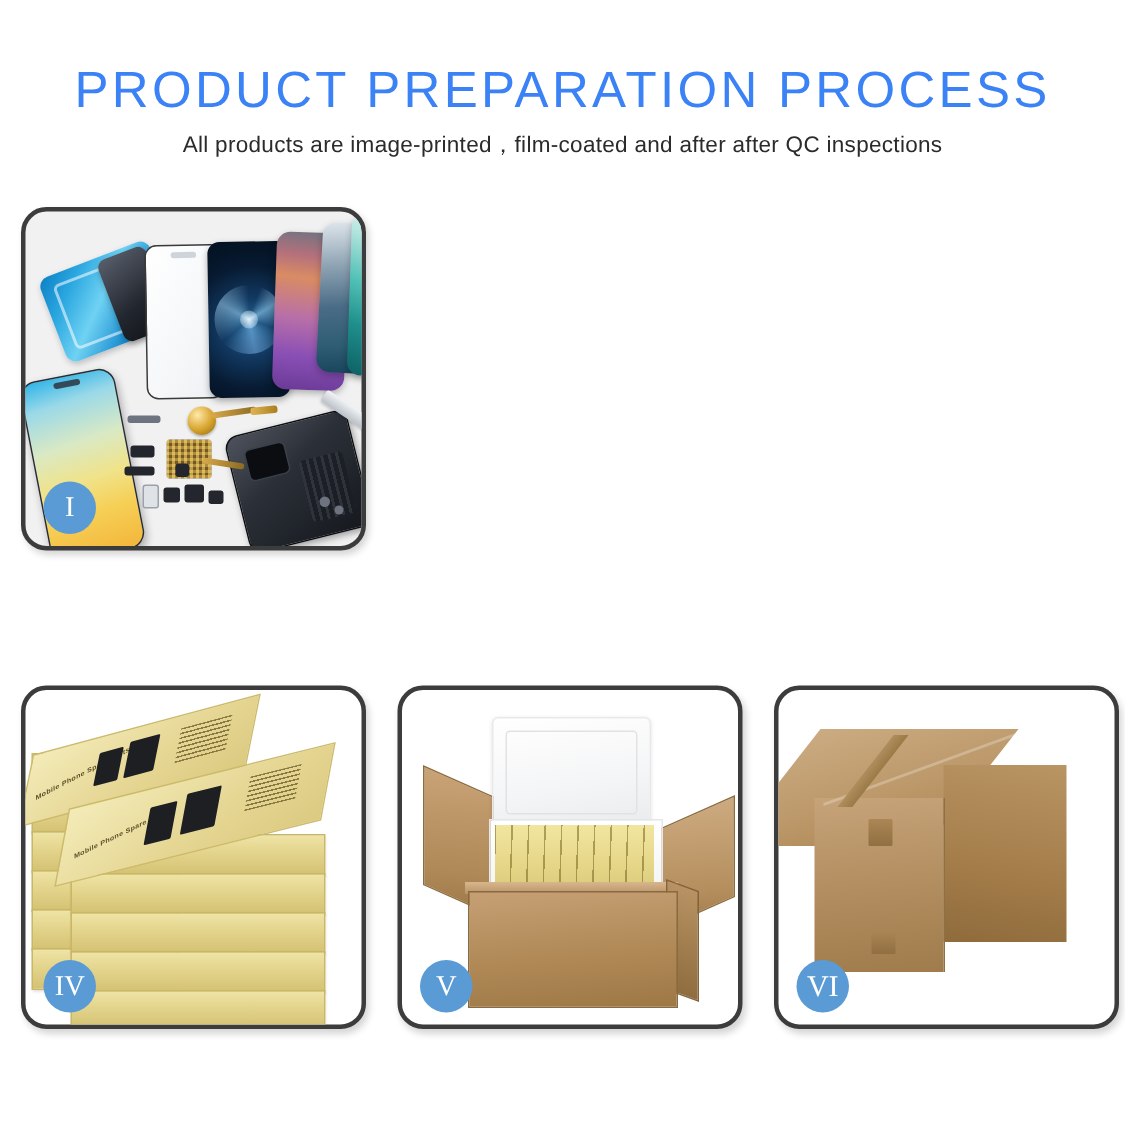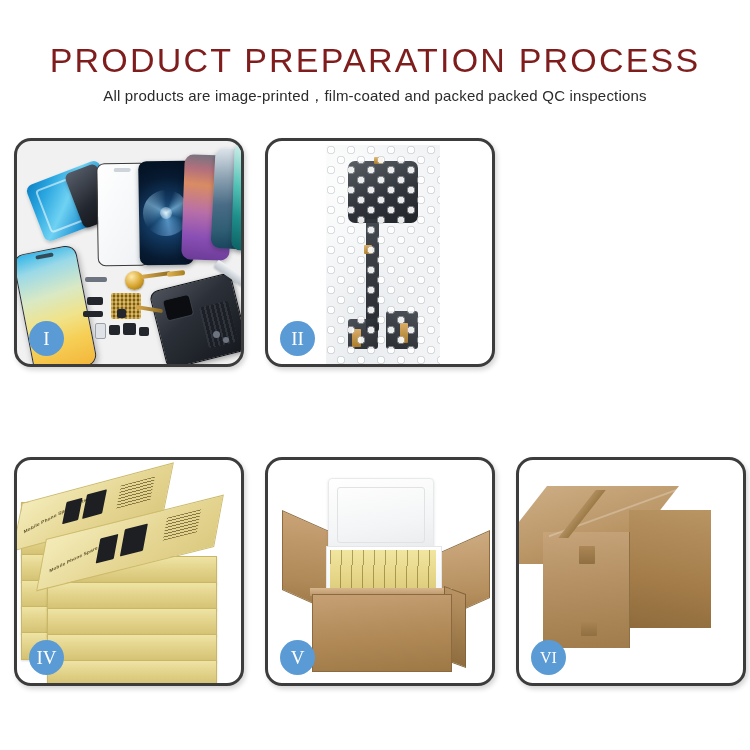--- a/index.html
+++ b/index.html
@@ -8,21 +8,21 @@
     background:#ffffff;
     font-family:"Liberation Sans","DejaVu Sans",sans-serif;
     overflow:hidden;
     position:relative;
   }
   
   .header{position:absolute;left:0;top:0;width:750px;height:120px;}
   .title{
     position:absolute;left:0;top:41px;width:750px;
     text-align:center;
-    font-size:34px;font-weight:400;color:#7f1d1d;
+    font-size:34px;font-weight:400;color:#3b82f6;
     letter-spacing:2.2px;
     white-space:nowrap;
   }
   .subtitle{
     position:absolute;left:0;top:87px;width:750px;
     text-align:center;
     font-size:15px;font-weight:400;color:#2b2b2b;
     letter-spacing:.2px;
     white-space:nowrap;
   }
@@ -50,21 +50,21 @@
   .badge{
     position:absolute;left:12px;bottom:8px;
     width:35px;height:35px;border-radius:50%;
     background:#5b9bd5;
     display:flex;align-items:center;justify-content:center;
     color:#ffffff;font-size:19px;line-height:1;
     font-family:"Liberation Serif","DejaVu Serif",serif;
     z-index:40;
     letter-spacing:0;
   }
-  .badge.wide{font-size:16px;}
+  .badge.wide{font-size:20px;}
 
   
   .ph{position:absolute;border-radius:6px;overflow:hidden;}
   
   .film{
     left:16px;top:30px;width:78px;height:60px;
     border-radius:7px;
     background:
       linear-gradient(135deg,#0b7fc4 0%,#2ba7e0 22%,#6fd2f3 45%,#1e8fd0 70%,#0a6ba8 100%);
     transform:rotate(-21deg);
@@ -367,21 +367,21 @@
   .c6tab{
     position:absolute;background:linear-gradient(180deg,#ab8656,#916f40);
     border-radius:1px;
   }
 </style>
 </head>
 <body>
 
 <div class="header">
   <div class="title">PRODUCT PREPARATION PROCESS</div>
-  <div class="subtitle">All products are image-printed，film-coated and packed packed QC inspections</div>
+  <div class="subtitle">All products are image-printed，film-coated and after after QC inspections</div>
 </div>
 
 <div class="grid">
 
   <div class="panel p1 shadowed">
     <div class="stage">
       <div class="ph film"></div>
       <div class="ph filmphone"></div>
       <div class="ph glass">
         <div class="notch"></div>
@@ -408,40 +408,20 @@
       <div class="part" style="left:100px;top:168px;width:9px;height:9px;"></div>
       <div class="part gold" style="left:150px;top:130px;width:18px;height:5px;transform:rotate(-6deg);"></div>
       <div class="part lt" style="left:196px;top:190px;width:7px;height:7px;border-radius:50%;"></div>
       <div class="part lt" style="left:206px;top:196px;width:6px;height:6px;border-radius:50%;"></div>
     </div>
     <div class="badge">
       <span>I</span>
     </div>
   </div>
 
-  <div class="panel p2 shadowed">
-    <div class="stage">
-      <div class="bag">
-        <div class="innerpart">
-          <div class="screen"></div>
-          <div class="spine"></div>
-          <div class="footL"></div>
-          <div class="footR"></div>
-          <div class="tape" style="left:26px;top:-4px;width:9px;height:7px;"></div>
-          <div class="tape" style="left:16px;top:84px;width:8px;height:9px;"></div>
-          <div class="tape" style="left:4px;top:168px;width:9px;height:18px;"></div>
-          <div class="tape" style="left:52px;top:162px;width:8px;height:20px;"></div>
-        </div>
-        <div class="bubbles"></div>
-      </div>
-    </div>
-    <div class="badge">
-      <span>II</span>
-    </div>
-  </div>
 
 
   <div class="panel p4 shadowed">
     <div class="stage stackwrap">
 
       <div class="sbox" style="left:4px;top:42px;width:96px;height:26px;"></div>
       <div class="sbox" style="left:4px;top:68px;width:96px;height:26px;"></div>
       <div class="sbox" style="left:4px;top:94px;width:96px;height:26px;"></div>
       <div class="sbox" style="left:4px;top:120px;width:96px;height:26px;"></div>
       <div class="sbox" style="left:4px;top:146px;width:96px;height:26px;"></div>

